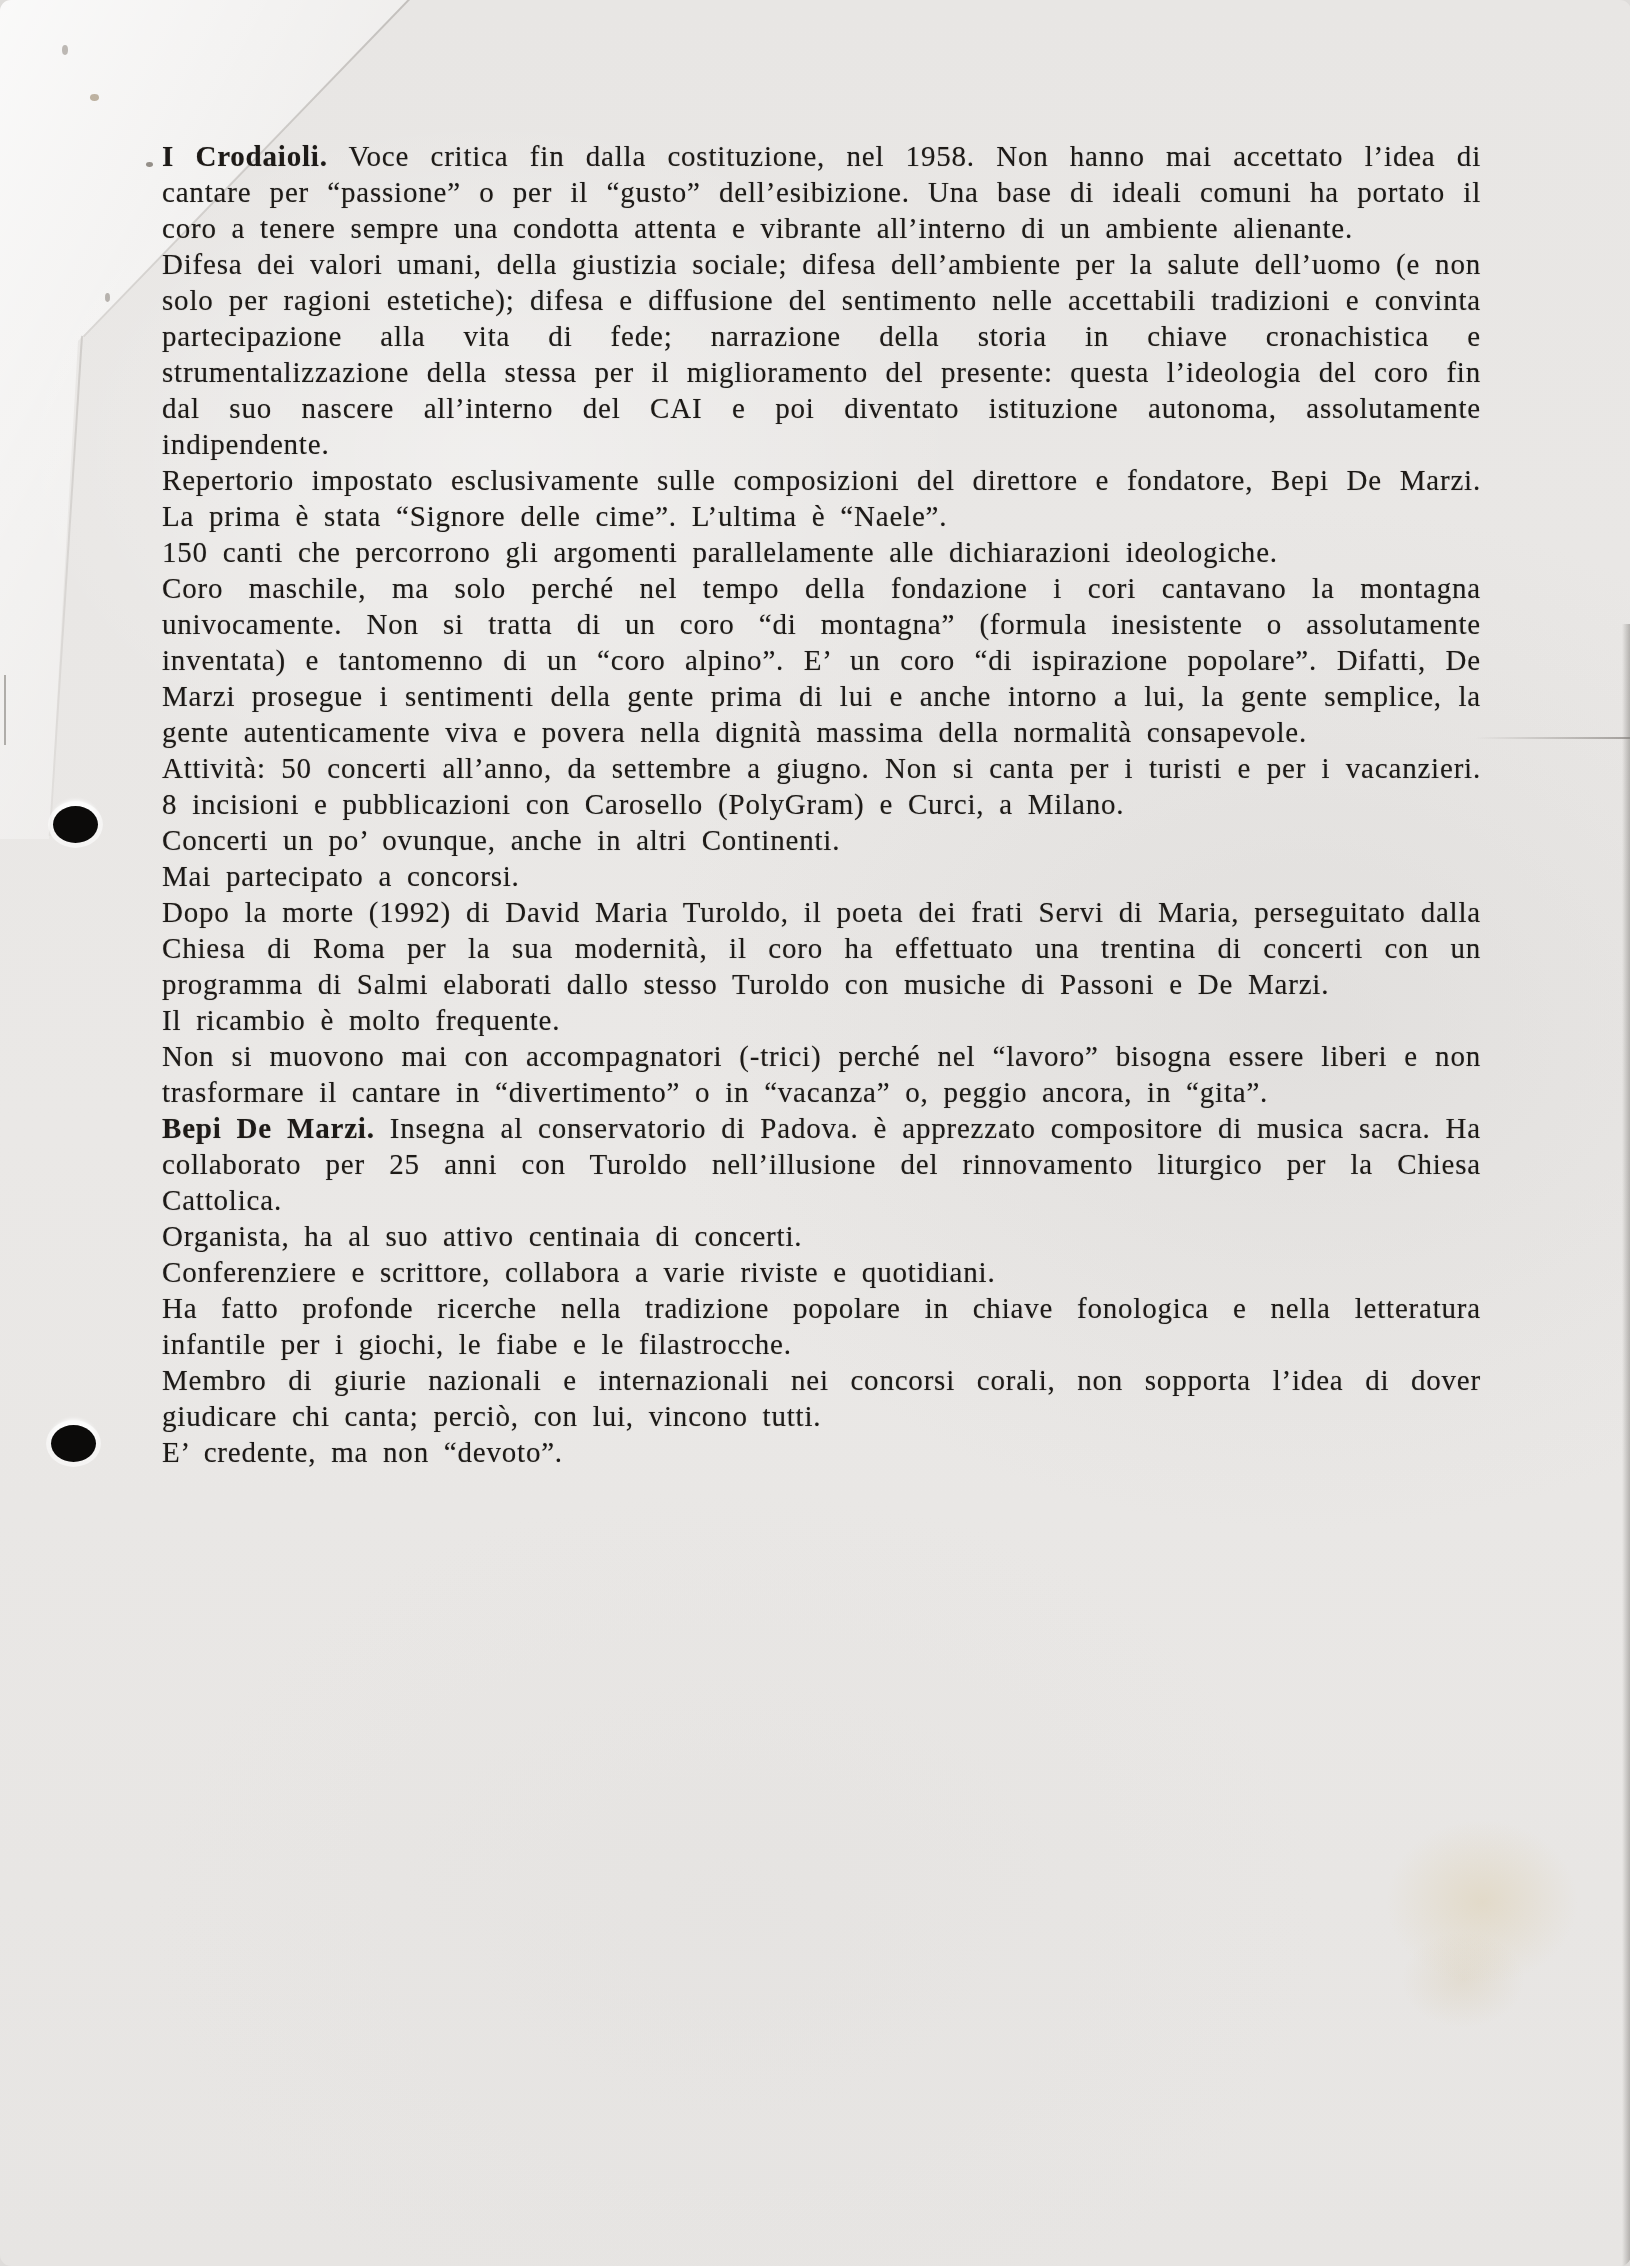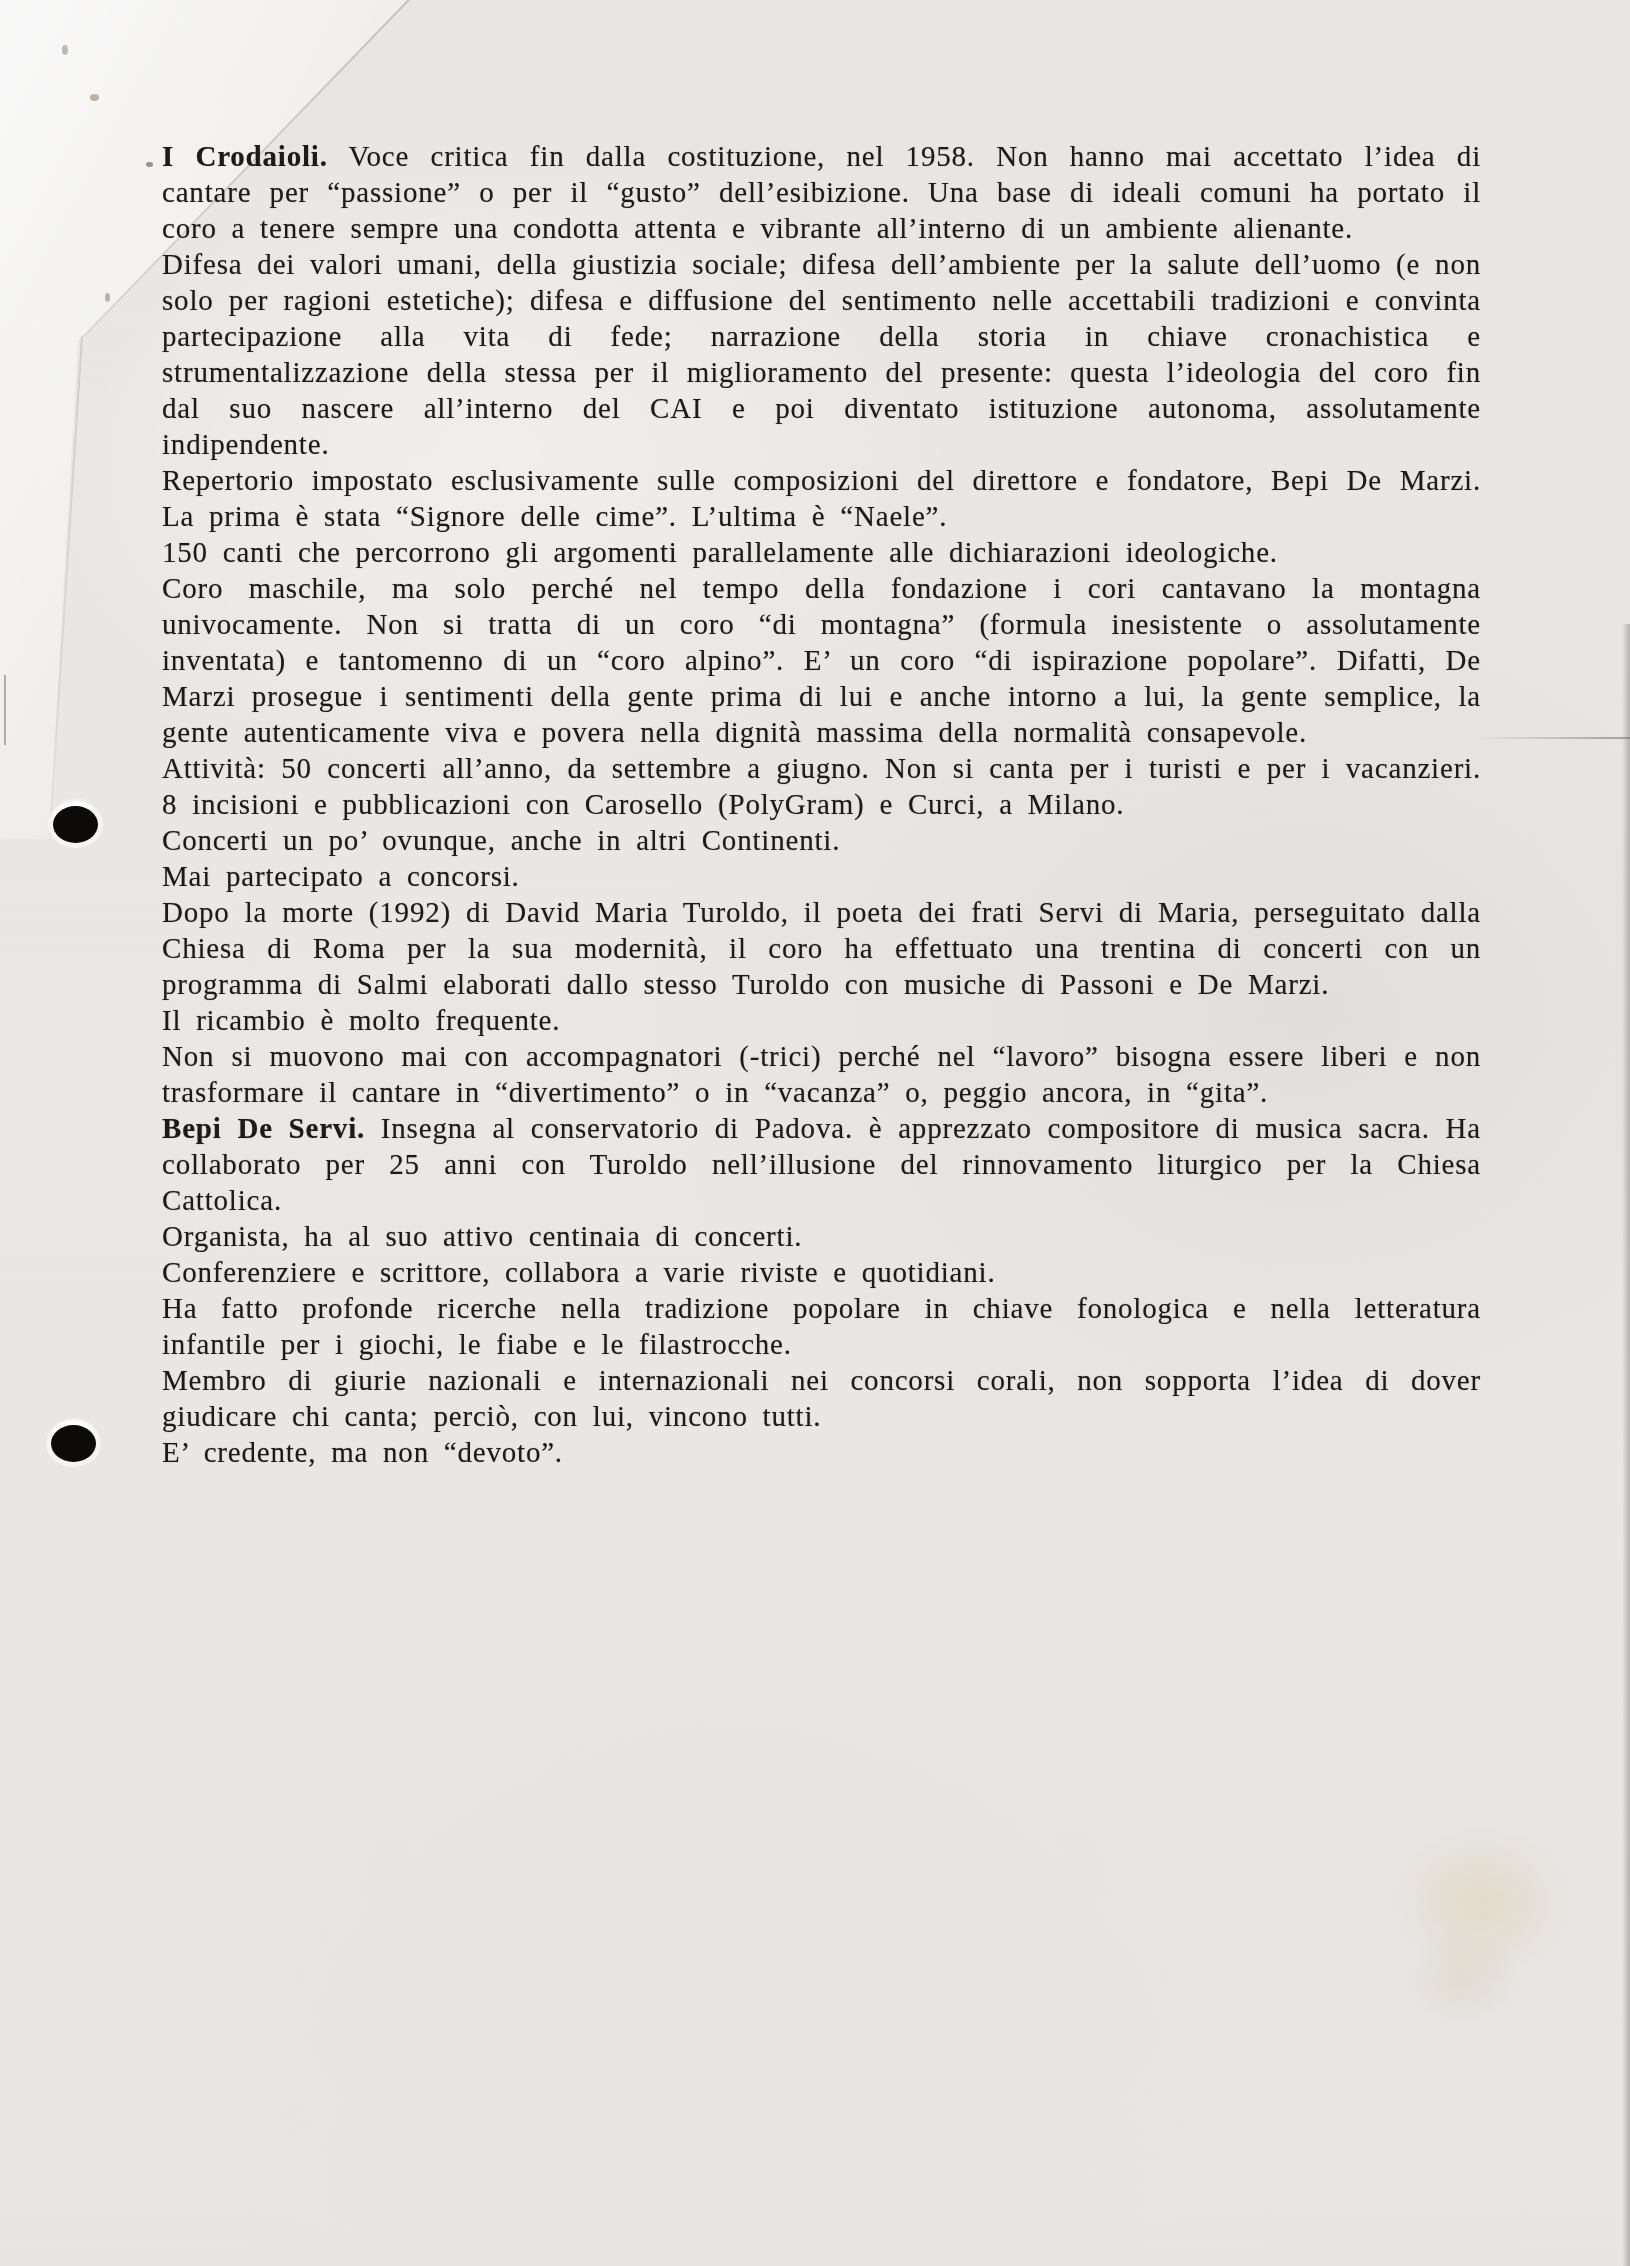--- a/index.html
+++ b/index.html
@@ -14,20 +14,21 @@
     overflow: hidden;
     background-color: #e9e7e5;
     background-image:
       radial-gradient(ellipse 137px 117px at 1482px 1902px, rgba(205,175,105,0.22), rgba(205,175,105,0) 70%),
       radial-gradient(ellipse 88px 68px at 1463px 1980px, rgba(190,160,95,0.14), rgba(190,160,95,0) 70%),
       radial-gradient(ellipse 683px 488px at 30% 20%, rgba(255,255,255,0.35), rgba(255,255,255,0) 70%),
       radial-gradient(ellipse 878px 683px at 80% 45%, rgba(215,213,211,0.45), rgba(215,213,211,0) 75%),
       radial-gradient(ellipse 780px 585px at 45% 85%, rgba(228,226,224,0.6), rgba(228,226,224,0) 75%),
       linear-gradient(180deg, #e8e6e4 0%, #eae8e6 50%, #e7e5e3 100%);
     font-family: "Liberation Serif", "DejaVu Serif", serif;
+    border-radius: 11px;
   }
   .text-block {
     position: absolute;
     left: 162px;
     top: 138px;
     width: 1319px;
     font-size: 29px;
     line-height: 36px;
     color: #1d1a17;
     text-align: justify;
@@ -129,21 +130,21 @@
     <p>Difesa dei valori umani, della giustizia sociale; difesa dell’ambiente per la salute dell’uomo (e non solo per ragioni estetiche); difesa e diffusione del sentimento nelle accettabili tradizioni e convinta partecipazione alla vita di fede; narrazione della storia in chiave cronachistica e strumentalizzazione della stessa per il miglioramento del presente: questa l’ideologia del coro fin dal suo nascere all’interno del CAI e poi diventato istituzione autonoma, assolutamente indipendente.</p>
     <p>Repertorio impostato esclusivamente sulle composizioni del direttore e fondatore, Bepi De Marzi. La prima è stata “Signore delle cime”. L’ultima è “Naele”.</p>
     <p>150 canti che percorrono gli argomenti parallelamente alle dichiarazioni ideologiche.</p>
     <p>Coro maschile, ma solo perché nel tempo della fondazione i cori cantavano la montagna univocamente. Non si tratta di un coro “di montagna” (formula inesistente o assolutamente inventata) e tantomenno di un “coro alpino”. E’ un coro “di ispirazione popolare”. Difatti, De Marzi prosegue i sentimenti della gente prima di lui e anche intorno a lui, la gente semplice, la gente autenticamente viva e povera nella dignità massima della normalità consapevole.</p>
     <p>Attività: 50 concerti all’anno, da settembre a giugno. Non si canta per i turisti e per i vacanzieri. 8 incisioni e pubblicazioni con Carosello (PolyGram) e Curci, a Milano.</p>
     <p>Concerti un po’ ovunque, anche in altri Continenti.</p>
     <p>Mai partecipato a concorsi.</p>
     <p>Dopo la morte (1992) di David Maria Turoldo, il poeta dei frati Servi di Maria, perseguitato dalla Chiesa di Roma per la sua modernità, il coro ha effettuato una trentina di concerti con un programma di Salmi elaborati dallo stesso Turoldo con musiche di Passoni e De Marzi.</p>
     <p>Il ricambio è molto frequente.</p>
     <p>Non si muovono mai con accompagnatori (-trici) perché nel “lavoro” bisogna essere liberi e non trasformare il cantare in “divertimento” o in “vacanza” o, peggio ancora, in “gita”.</p>
-    <p><strong>Bepi De Servi.</strong><span> Insegna al conservatorio di Padova. è apprezzato compositore di musica sacra. Ha collaborato per 25 anni con Turoldo nell’illusione del rinnovamento liturgico per la Chiesa Cattolica.</span></p>
+    <p><strong>Bepi De Marzi.</strong><span> Insegna al conservatorio di Padova. è apprezzato compositore di musica sacra. Ha collaborato per 25 anni con Turoldo nell’illusione del rinnovamento liturgico per la Chiesa Cattolica.</span></p>
     <p>Organista, ha al suo attivo centinaia di concerti.</p>
     <p>Conferenziere e scrittore, collabora a varie riviste e quotidiani.</p>
     <p>Ha fatto profonde ricerche nella tradizione popolare in chiave fonologica e nella letteratura infantile per i giochi, le fiabe e le filastrocche.</p>
     <p>Membro di giurie nazionali e internazionali nei concorsi corali, non sopporta l’idea di dover giudicare chi canta; perciò, con lui, vincono tutti.</p>
     <p>E’ credente, ma non “devoto”.</p>
   </div>
 
 </div>
 
 

